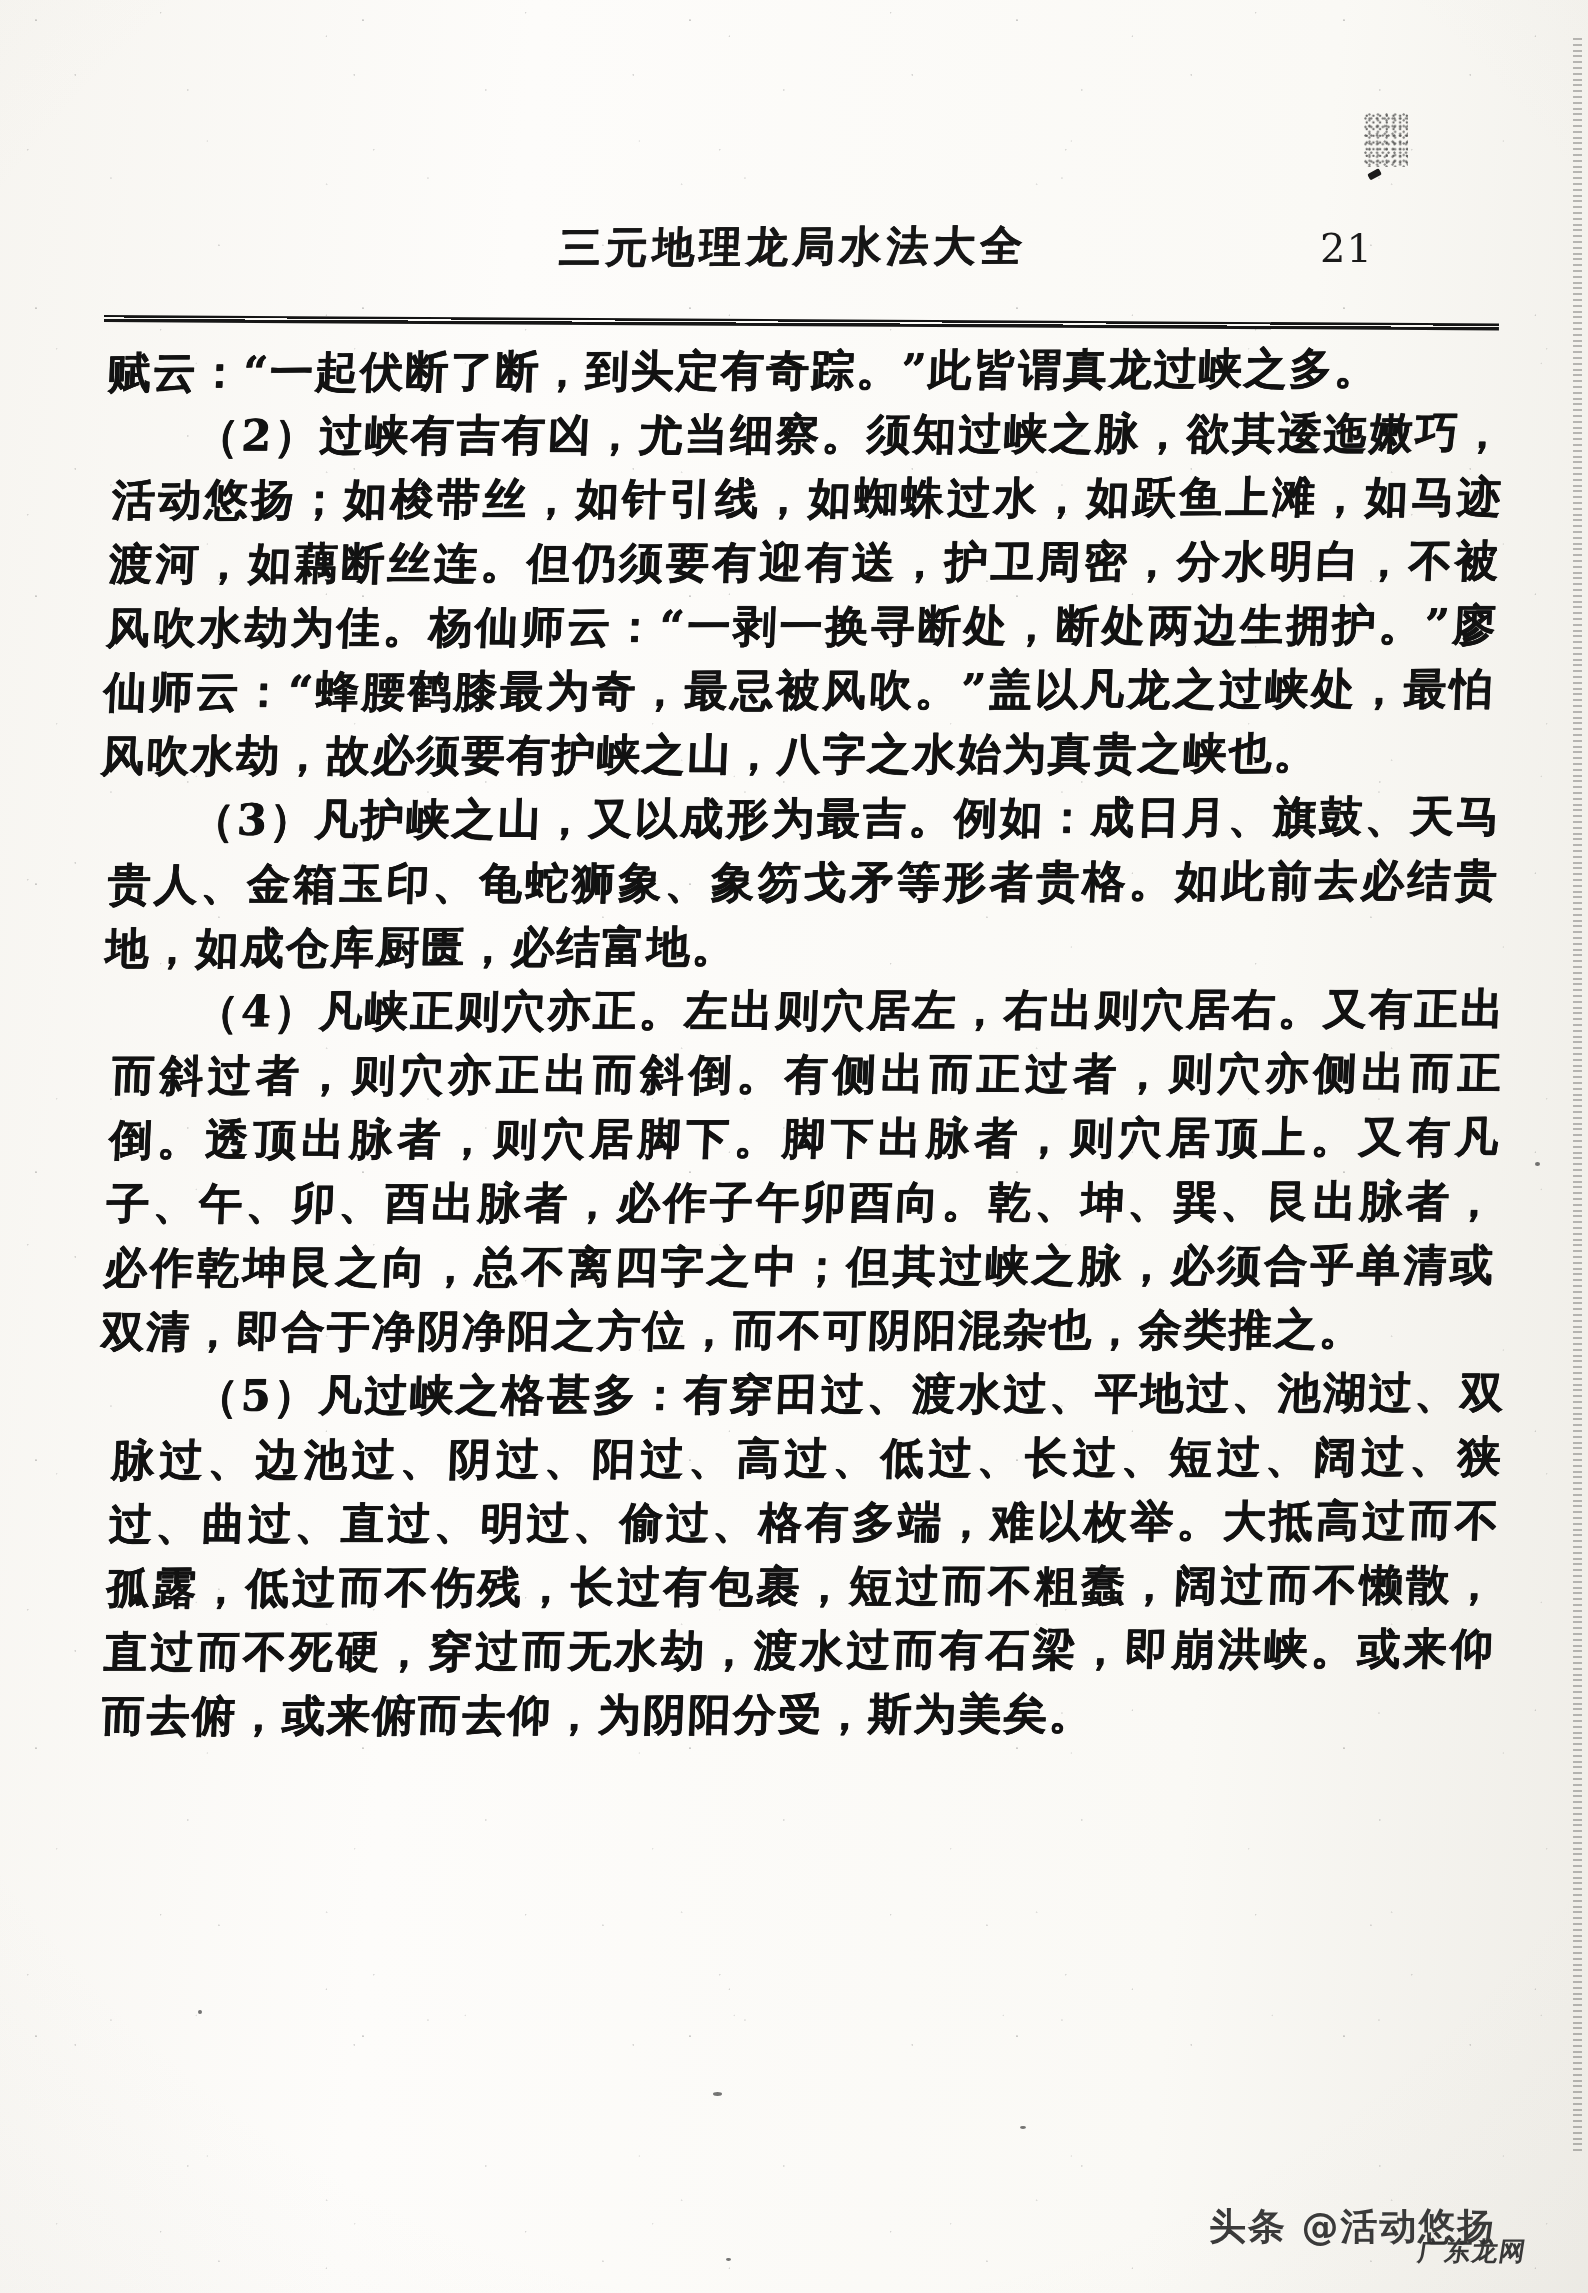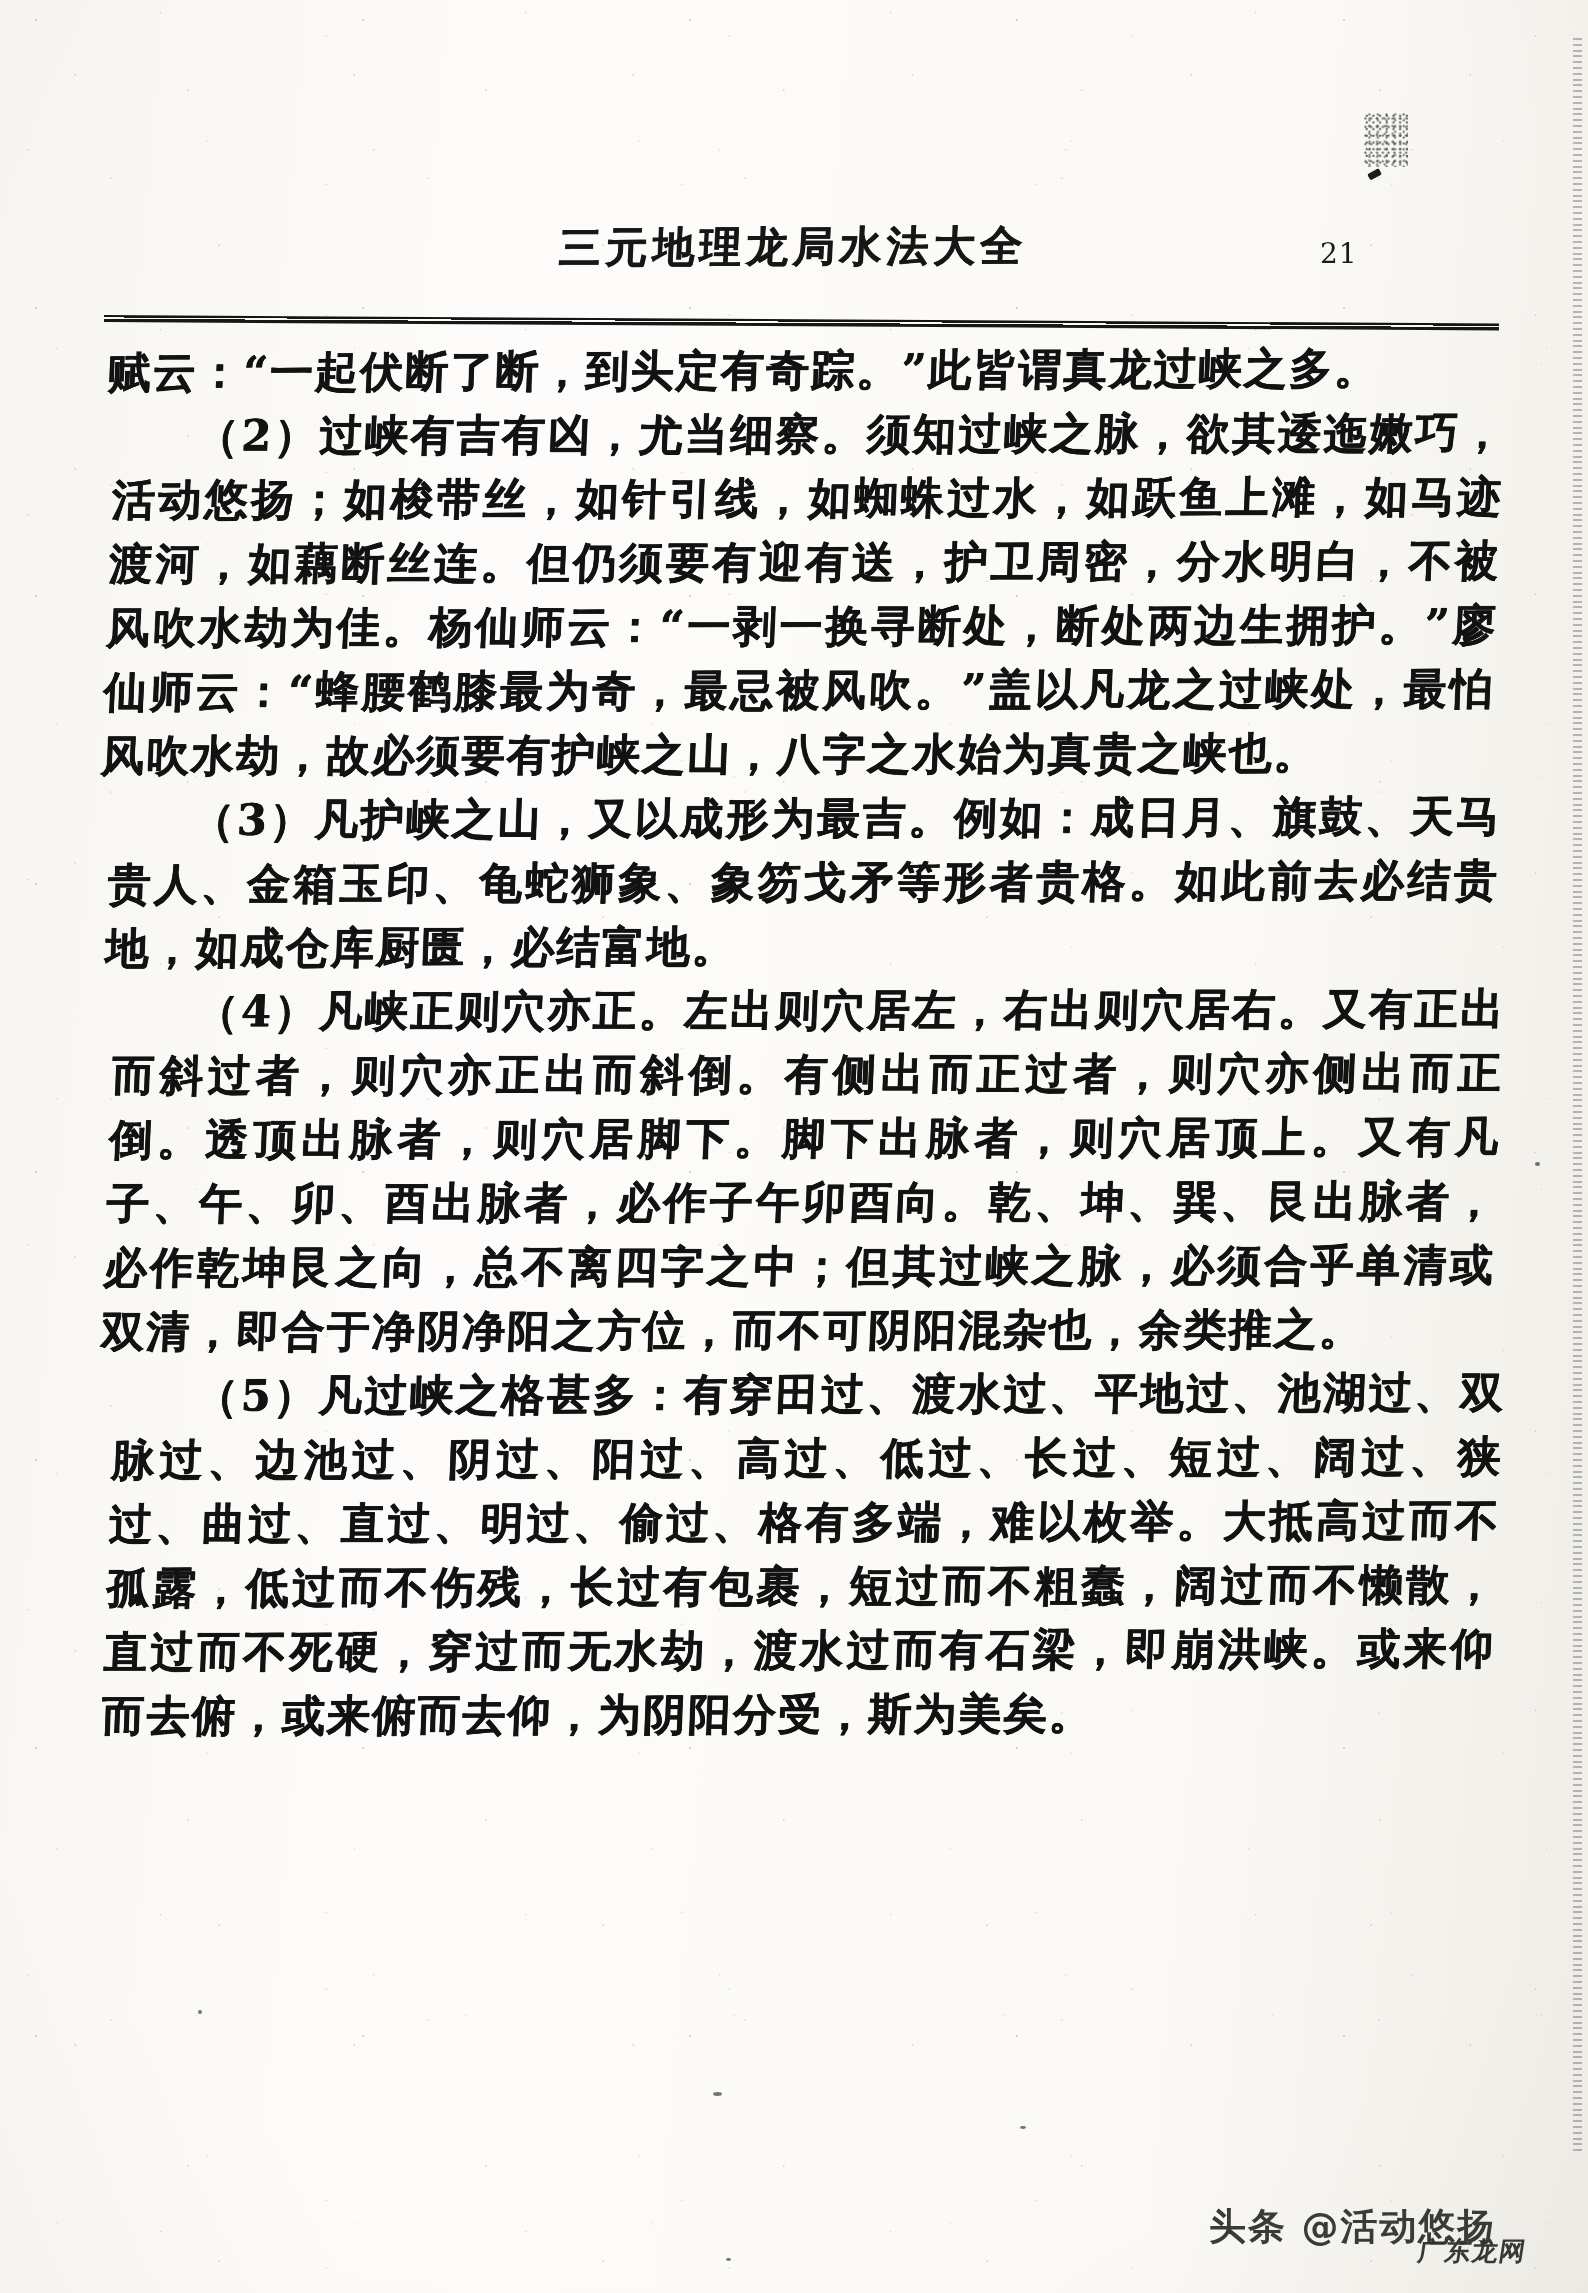--- a/index.html
+++ b/index.html
@@ -77,22 +77,22 @@
     letter-spacing: 4.8px;
     color: #161616;
     white-space: nowrap;
     font-family: "DejaVu Serif", "Liberation Serif", serif;
     transform: skewX(-3deg) rotate(-0.25deg);
     text-shadow: 0.4px 0 0 rgba(0,0,0,.75), -0.4px 0 0 rgba(0,0,0,.45), 0 0.4px 0 rgba(0,0,0,.5);
   }
   .page-number {
     position: absolute;
     left: 1320px;
-    top: 18px;
-    font-size: 28px;
+    top: 6px;
+    font-size: 40px;
     color: #1a1a1a;
     font-family: "DejaVu Serif", "Liberation Serif", serif;
     letter-spacing: 1px;
   }
   .rule {
     position: absolute;
     left: 104px;
     top: 96px;
     width: 1395px;
     height: 6.7px;

